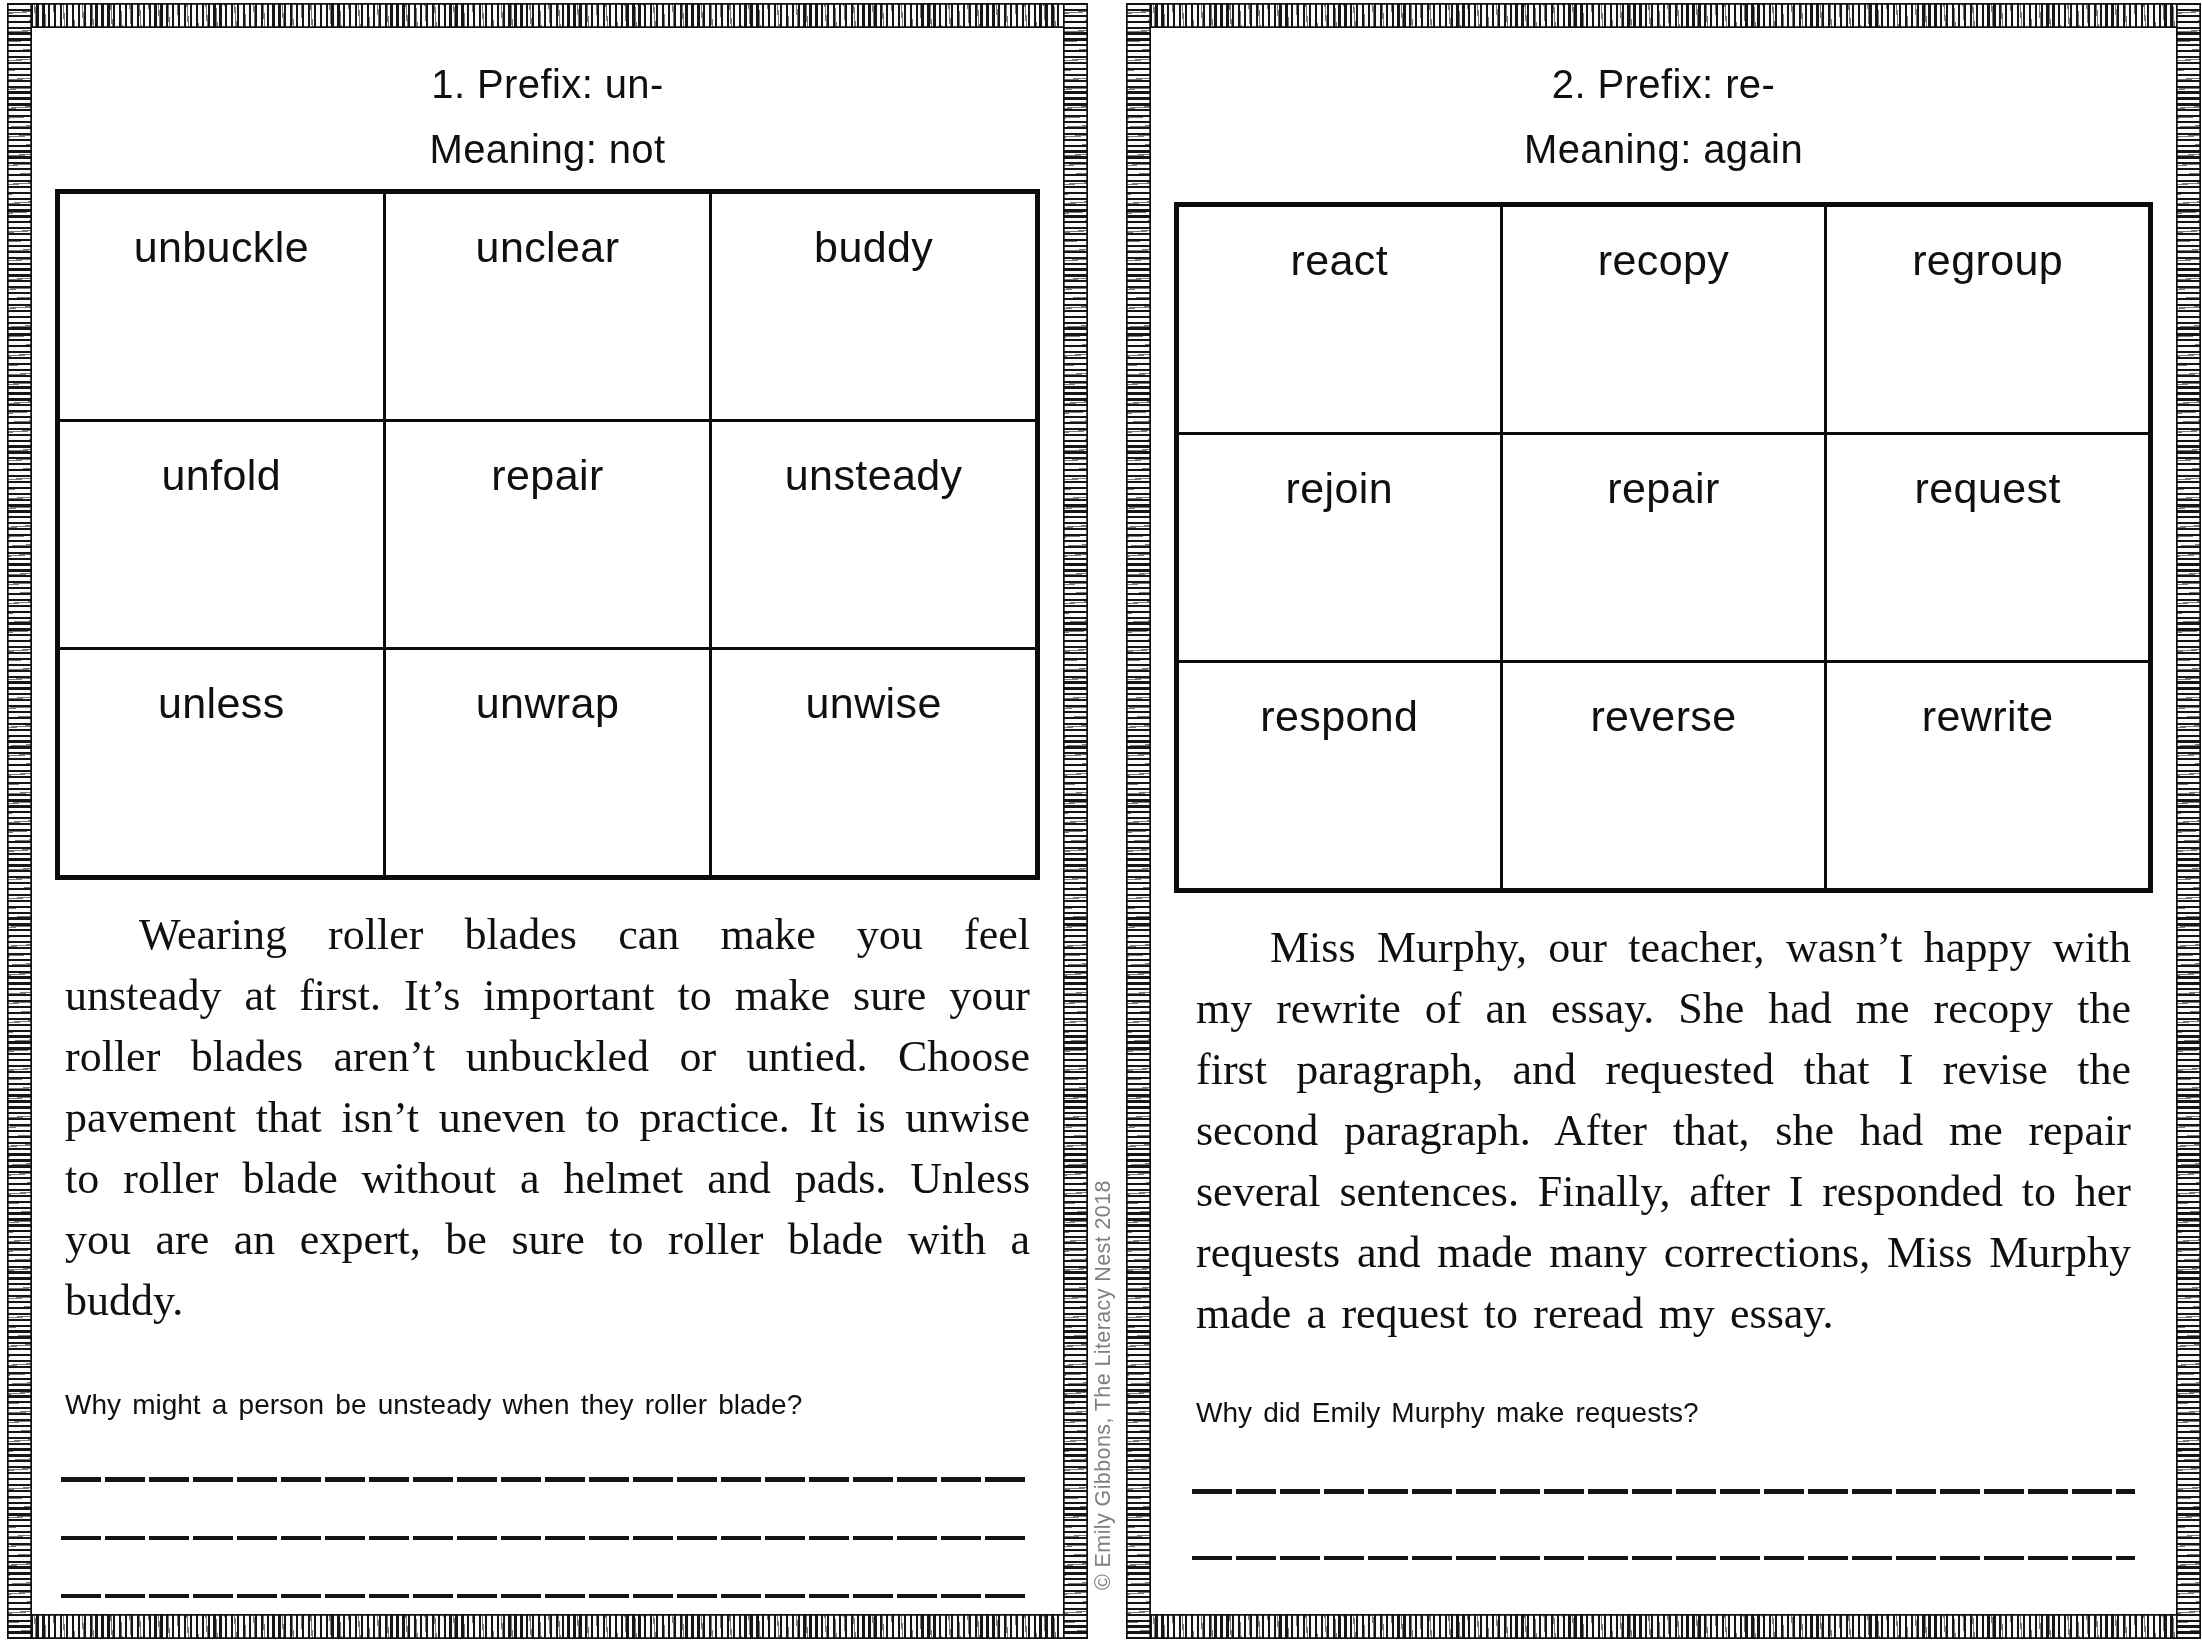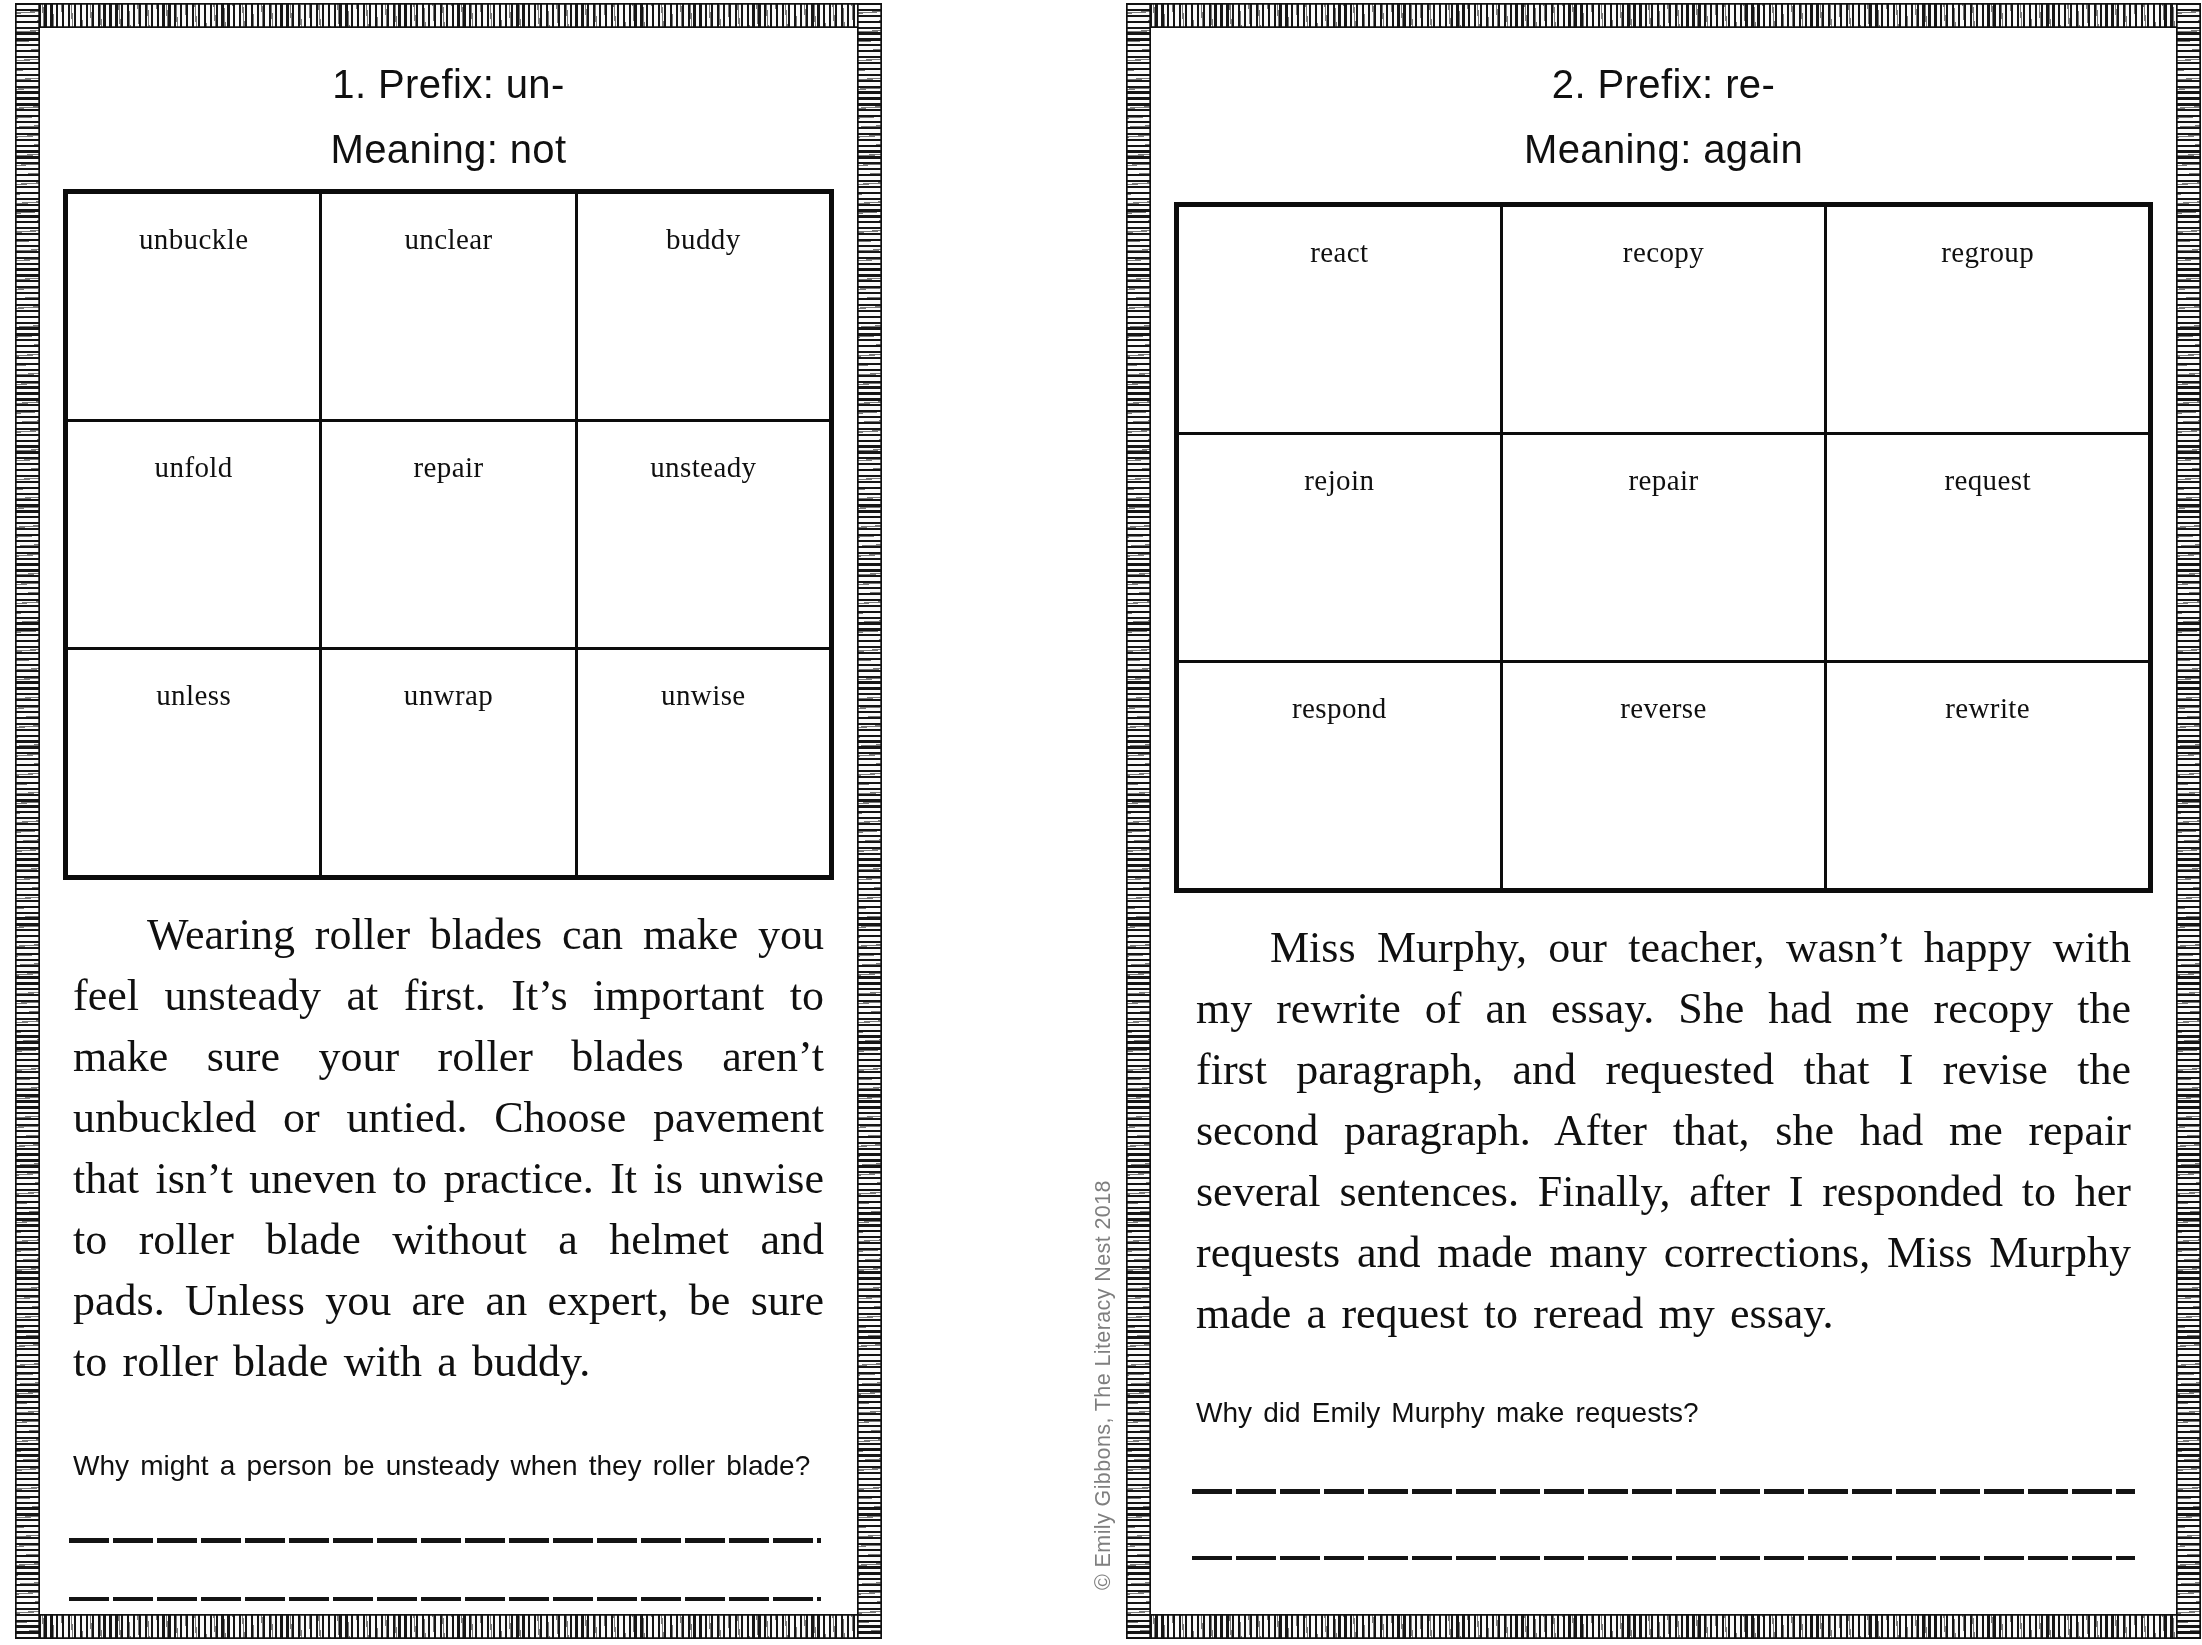--- a/index.html
+++ b/index.html
@@ -12,21 +12,21 @@
     font-family: "Liberation Sans", sans-serif;
     color: #101010;
   }
 
   .page {
     position: absolute;
     top: 3.4px;
     height: 1636px;
     background: #ffffff;
   }
-  .page1 { left: 15px;    width: 867px; }
+  .page1 { left: 7px;    width: 1081px; }
   .page2 { left: 1126px; width: 1075px; }
 
   
   .edge { position: absolute; box-shadow: inset 0 0 0 1.7px #101010; }
   .edge-h {
     left: 0; right: 0; height: 25px;
     background:
       repeating-linear-gradient(86deg, rgba(15,15,15,0.55) 0 1.4px, rgba(0,0,0,0) 1.4px 9.5px),
       repeating-linear-gradient(90deg, #161616 0 2.2px, #fbfbfb 2.2px 5.9px);
   }
@@ -58,23 +58,22 @@
     margin: 6.9px auto 0 auto;
     border: 5.2px solid #0c0c0c;
   }
   .page2 table.word-grid { margin-top: 20px; }
   table.word-grid td {
     border: 3.4px solid #0c0c0c;
     height: 195px;
     vertical-align: top;
     text-align: center;
     padding-top: 29px;
-    font-size: 29px;
+    font-size: 43px;
     letter-spacing: 0.4px;
-    font-family: Liberation Serif, serif;
   }
 
   .passage {
     margin: 24px 33px 0 33px;
     font-size: 44px;
     line-height: 61px;
     text-align: justify;
     text-indent: 74px;
     word-spacing: 4.3px;
     font-family: Liberation Serif, serif;

